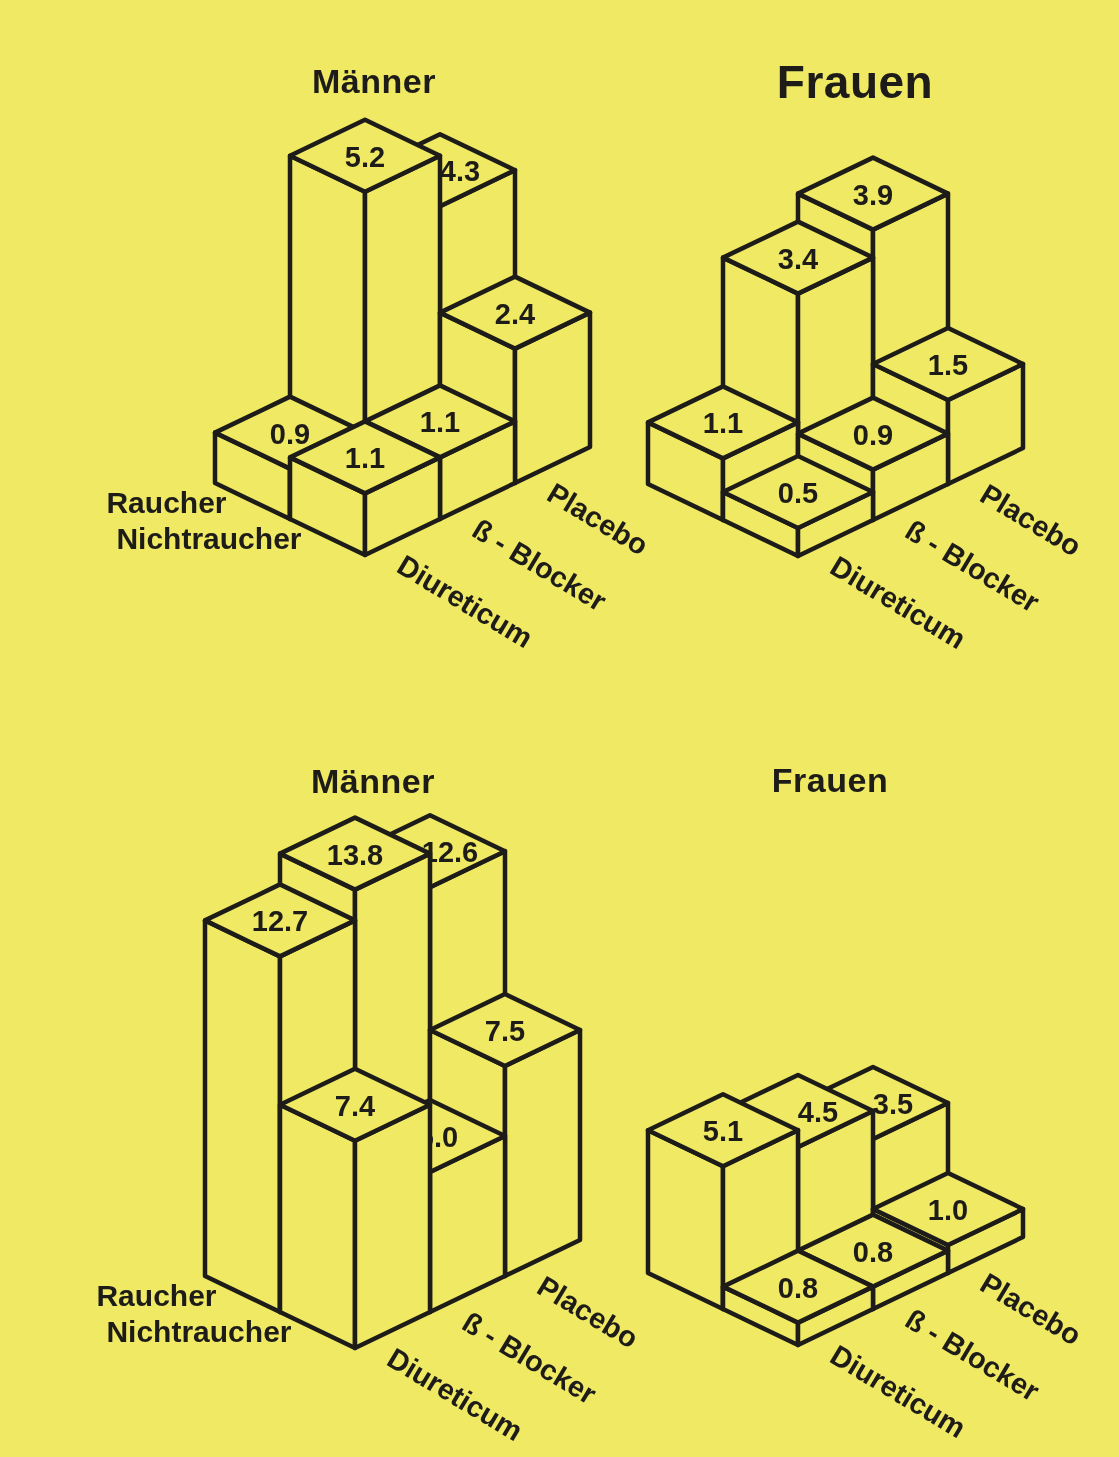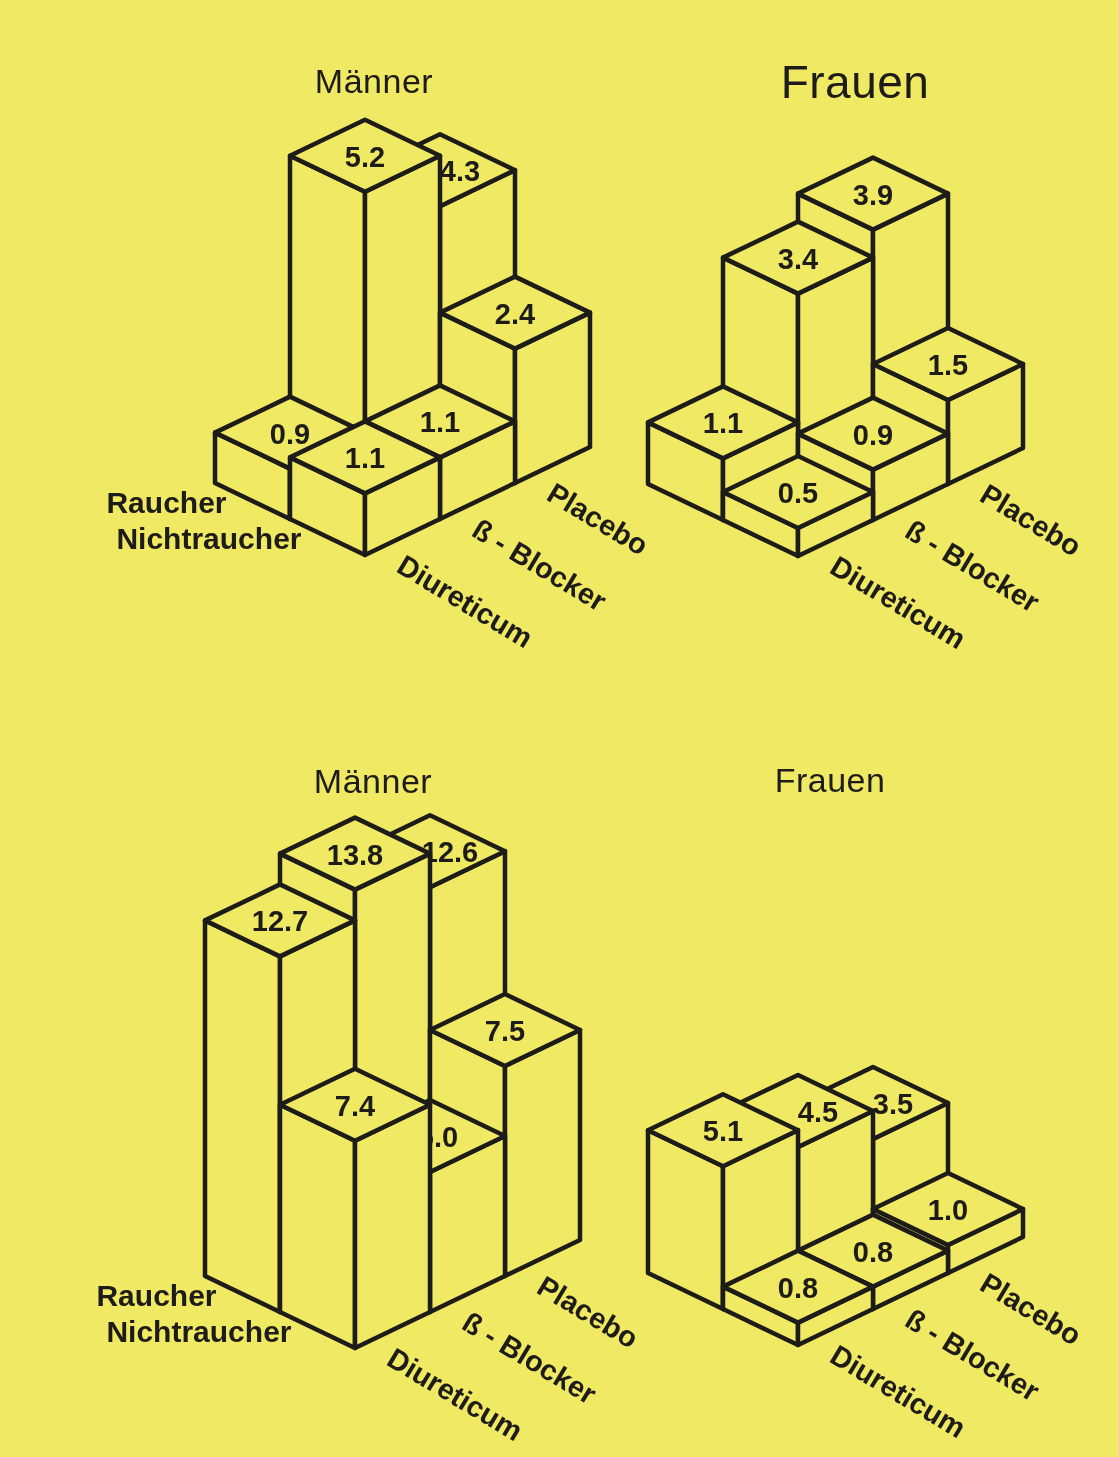--- a/index.html
+++ b/index.html
@@ -12,21 +12,21 @@
     color: #1e1c18;
   }
   #scene {
     position: absolute; left: 0; top: 0;
     width: 1119px; height: 1457px;
     display: block;
   }
   .chart-title {
     position: absolute;
     transform: translateX(-50%);
-    font-weight: normal;
+    font-weight: bold;
     white-space: nowrap;
     line-height: 1;
     letter-spacing: 0.5px;
   }
 </style>
 </head>
 <body style="background: rgb(240, 233, 100); color: rgb(30, 28, 24);">
 
 <div class="chart-title" style="left:374px; top:64px;  font-size:34px;">Männer</div>
 <div class="chart-title" style="left:855px; top:59px;  font-size:46px;">Frauen</div>

